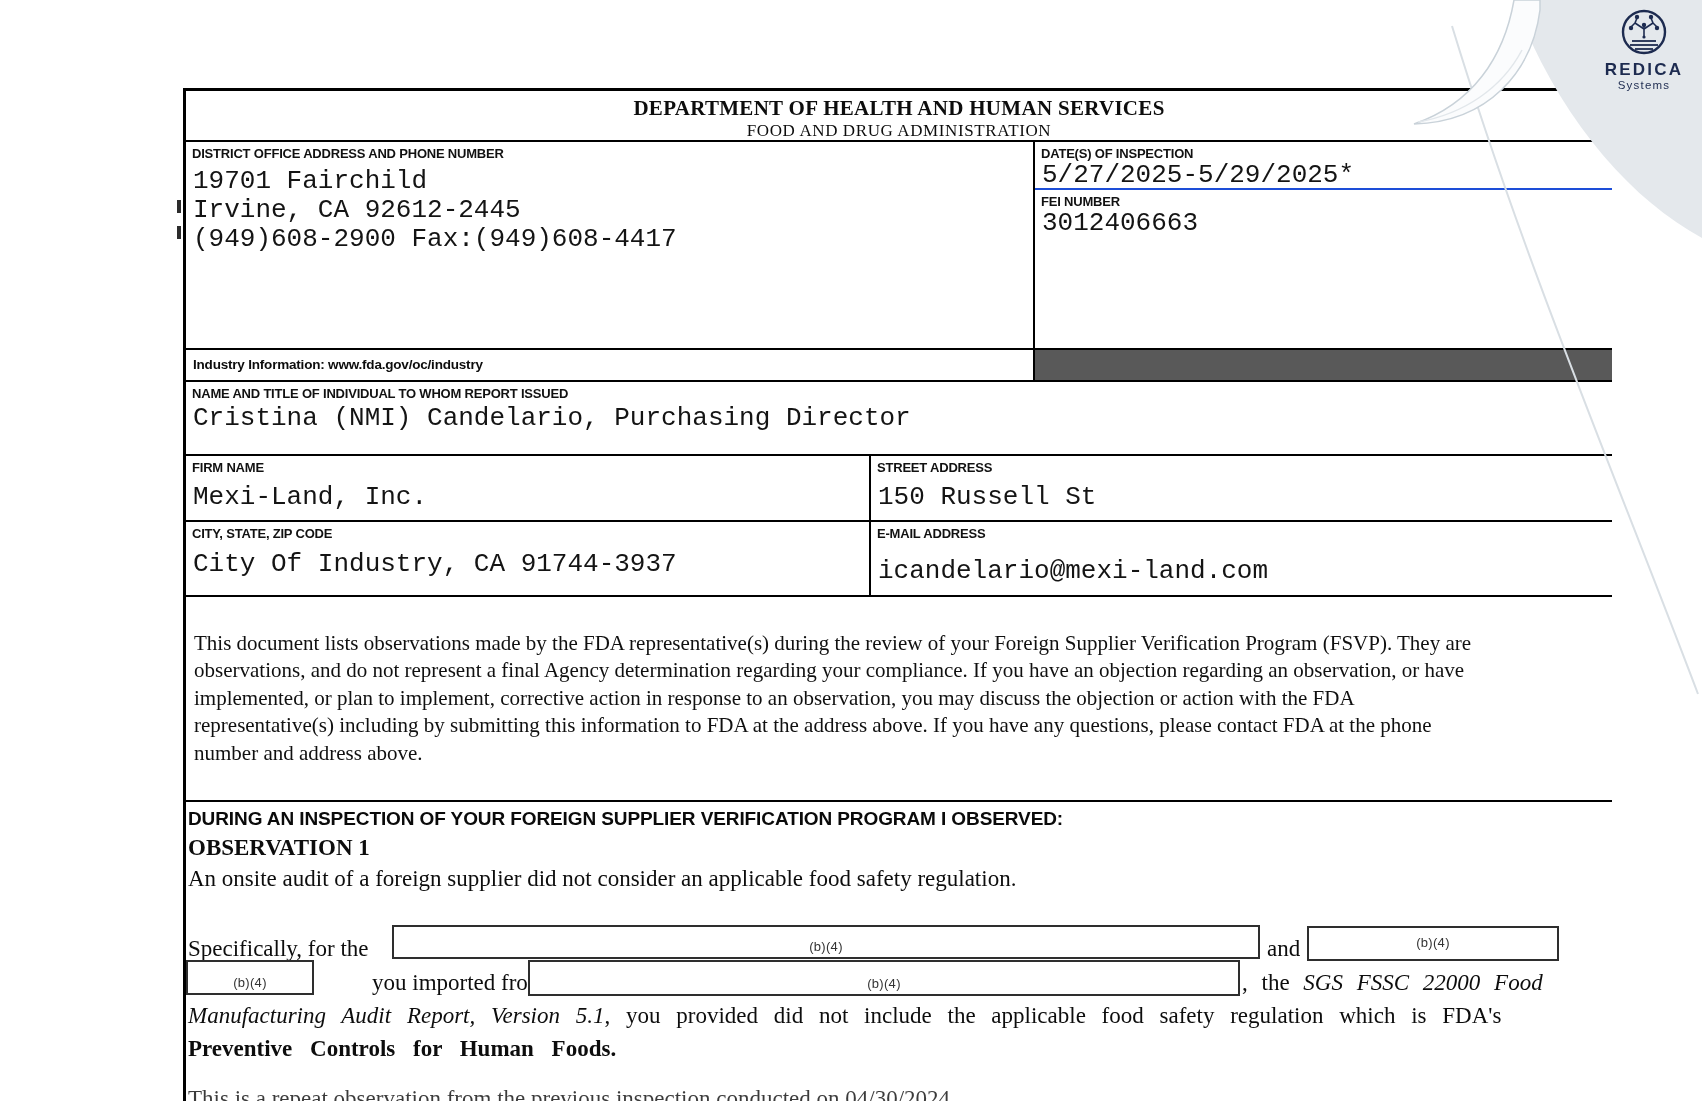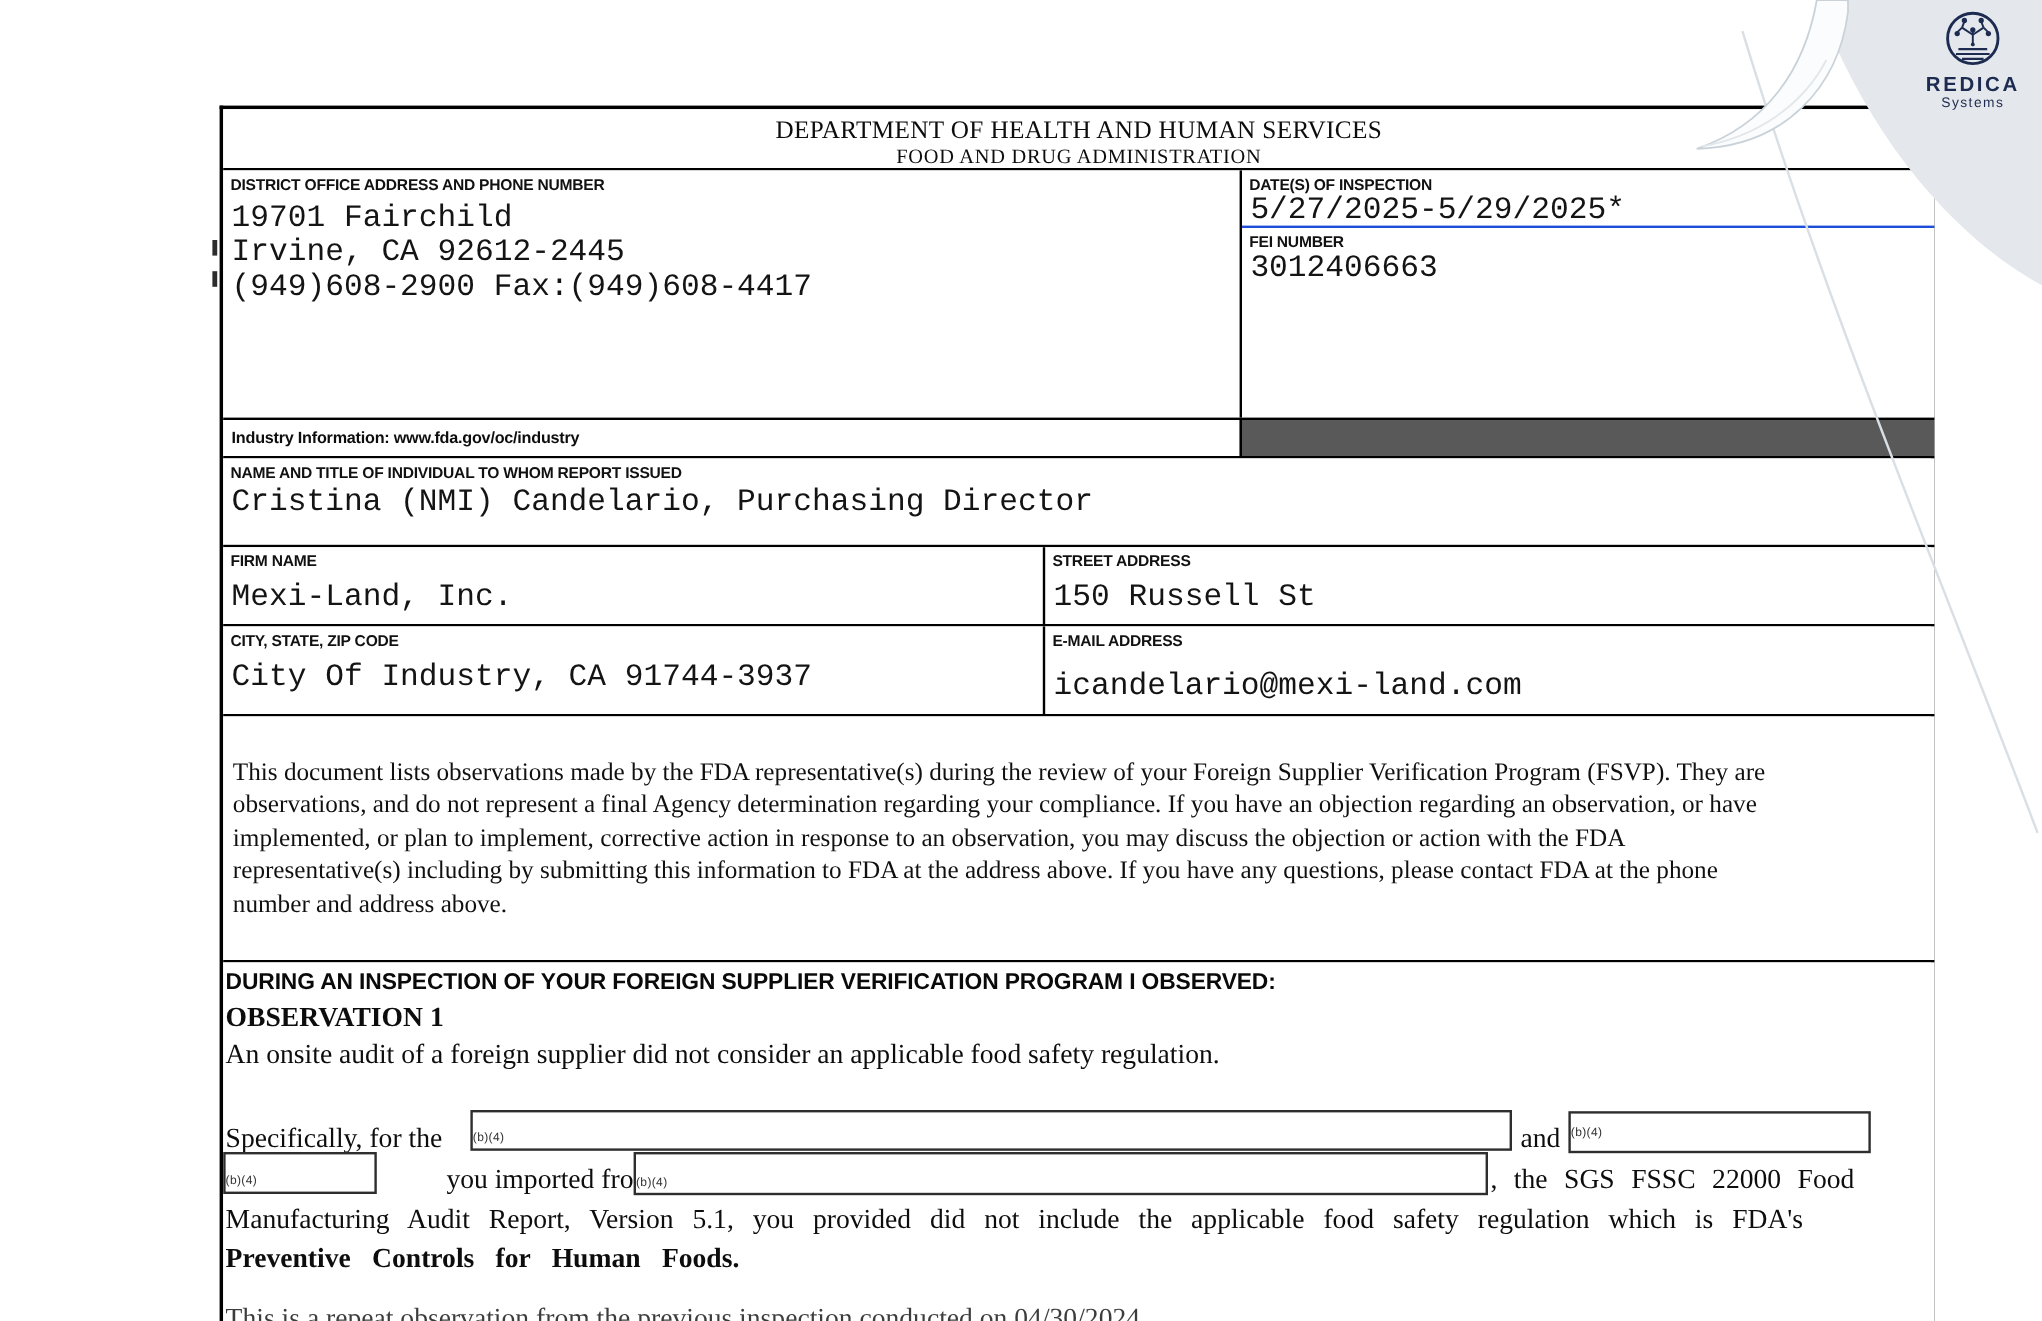--- a/index.html
+++ b/index.html
@@ -17,21 +17,21 @@
   .row { position:absolute; left:0; width:1426px; border-bottom:2px solid #000; background:#fff; }
   .r-title   { top:0;     height:51px;  text-align:center; }
   .r-main    { top:51px;  height:208px; }
   .r-industry{ top:259px; height:32px; }
   .r-name    { top:291px; height:74px; }
   .r-firm    { top:365px; height:66px; }
   .r-city    { top:431px; height:75px; }
   .r-intro   { top:506px; height:205px; }
   .r-obs     { top:711px; height:302px; border-bottom:none; }
 
-  .t1 { padding-top:5px; font-size:21px; font-weight:normal; letter-spacing:0.3px; }
+  .t1 { padding-top:5px; font-size:21px; font-weight:bold; letter-spacing:0.3px; }
   .t2 { font-size:17px; letter-spacing:0.6px; }
 
   .lbl {
     font-family:"Liberation Sans", sans-serif; font-weight:bold;
     font-size:13px; letter-spacing:-0.2px; padding:4px 0 0 6px; color:#111;
     white-space:nowrap;
   }
   .val {
     font-family:"Liberation Mono","DejaVu Sans Mono", monospace;
     font-size:26px; line-height:29px; padding-left:7px; white-space:pre; color:#141414;
@@ -65,25 +65,25 @@
     font-family:"Liberation Sans", sans-serif; font-weight:bold; font-size:19px;
     letter-spacing:-0.1px; color:#0a0a0a;
   }
   .obs-title { position:absolute; left:2px; top:33px; font-weight:bold; font-size:23px; }
   .obs-sum   { position:absolute; left:2px; top:64px; }
   .abs { position:absolute; white-space:nowrap; }
   .redact {
     position:absolute; background:#fff; border:2px solid #2e2e2e;
   }
   .redact .tag {
-    position:absolute; left:0; right:0; bottom:3px; 
-    font-family:"Liberation Sans", sans-serif; font-size:10px; color:#333;
+    position:absolute; left:0; right:0; bottom:3px; text-align:center;
+    font-family:"Liberation Sans", sans-serif; font-size:13px; color:#333;
     letter-spacing:0.3px;
   }
-  .it { }
+  .it { font-style:italic; }
   .ws10 { word-spacing:10px; }
   .ws12 { word-spacing:12px; }
   .ws8  { word-spacing:8px; }
   .partial { color:#1a1a1a; opacity:0.85; }
 
   
   .artifact { position:absolute; background:#2c2c2c; }
   .a1 { left:177px; top:200px; width:4px; height:13px; }
   .a2 { left:177px; top:226px; width:4px; height:13px; }
 

